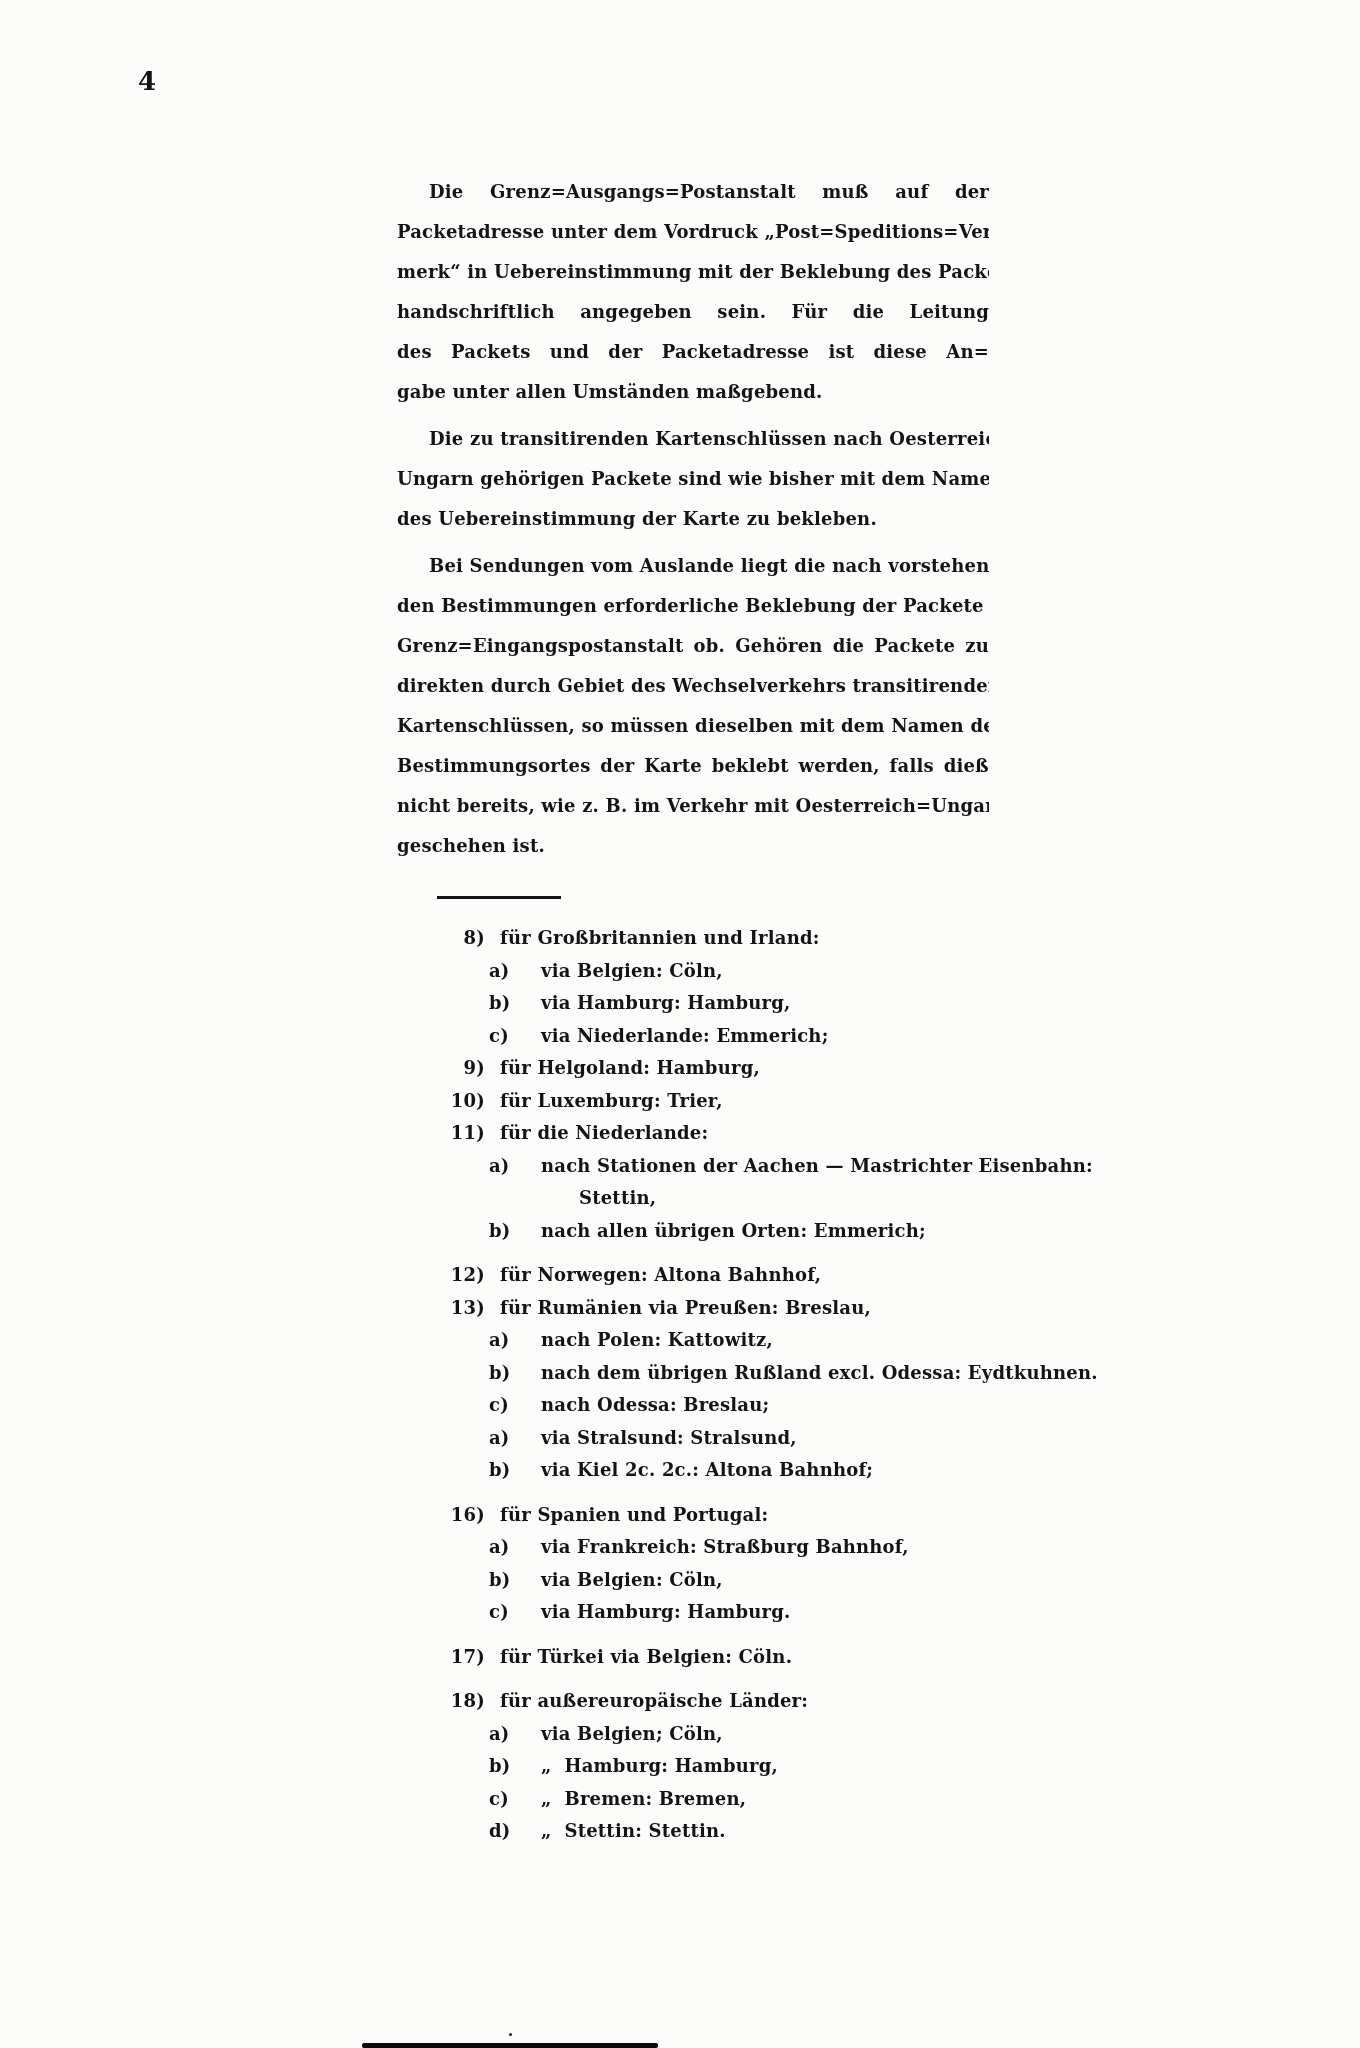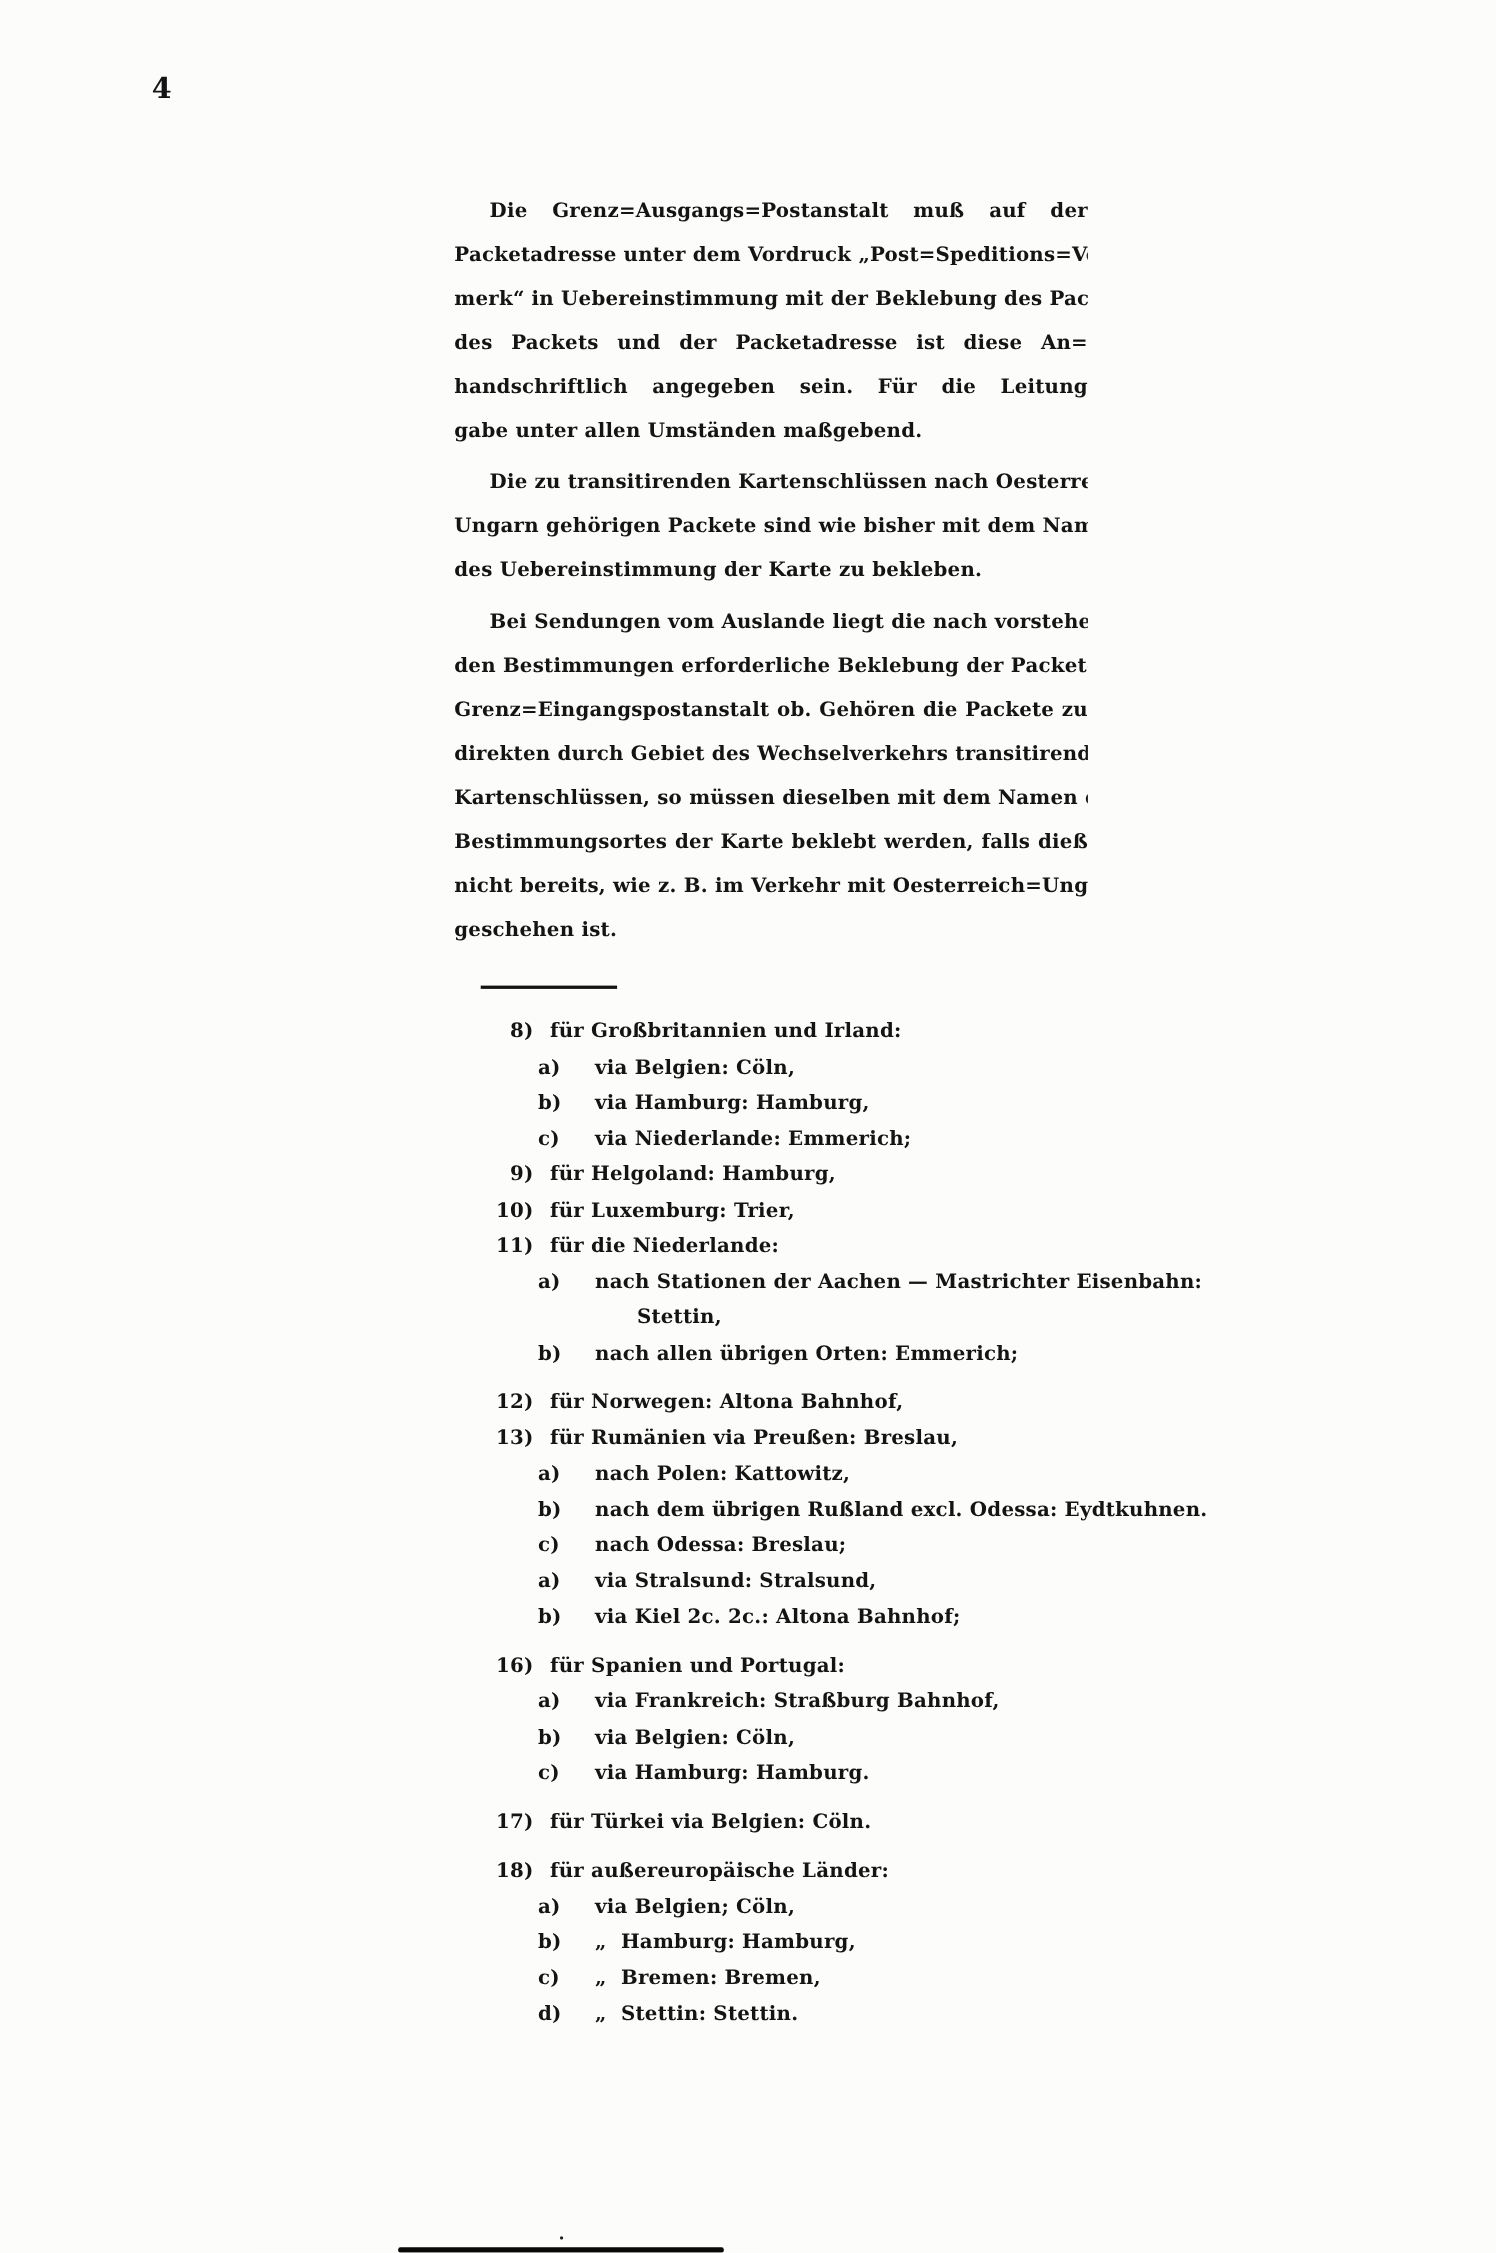--- a/index.html
+++ b/index.html
@@ -28,21 +28,20 @@
     letter-spacing:.2px;
   }
   .para{margin:0;}
   .para + .para{margin-top:7px;}
   .line{
     height:40px;line-height:40px;
     text-align:justify;
     text-align-last:justify;
     overflow:hidden;
     white-space:nowrap;
-    margin-left:16px;
   }
   .line.first{text-indent:32px;}
   .line.last{text-align-last:left;}
   
   .divider{
     position:absolute;
     left:437px;top:896px;
     width:124px;height:3px;
     background:var(--ink);
   }
@@ -80,22 +79,22 @@
 </head>
 <body>
 
 <div class="page">
   <div class="page-number">4</div>
   <div class="body-text" id="paragraphs">
       <div class="para">
         <div class="line first">Die Grenz=Ausgangs=Postanstalt muß auf der</div>
         <div class="line">Packetadresse unter dem Vordruck „Post=Speditions=Ver=</div>
         <div class="line">merk“ in Uebereinstimmung mit der Beklebung des Packets</div>
+        <div class="line">handschriftlich angegeben sein.  Für die Leitung</div>
         <div class="line">des Packets und der Packetadresse ist diese An=</div>
-        <div class="line">handschriftlich angegeben sein.  Für die Leitung</div>
         <div class="line last">gabe unter allen Umständen maßgebend.</div>
       </div>
       <div class="para">
         <div class="line first">Die zu transitirenden Kartenschlüssen nach Oesterreich=</div>
         <div class="line">Ungarn gehörigen Packete sind wie bisher mit dem Namen</div>
         <div class="line last">des Uebereinstimmung der Karte zu bekleben.</div>
       </div>
       <div class="para">
         <div class="line first">Bei Sendungen vom Auslande liegt die nach vorstehen=</div>
         <div class="line">den Bestimmungen erforderliche Beklebung der Packete der</div>

